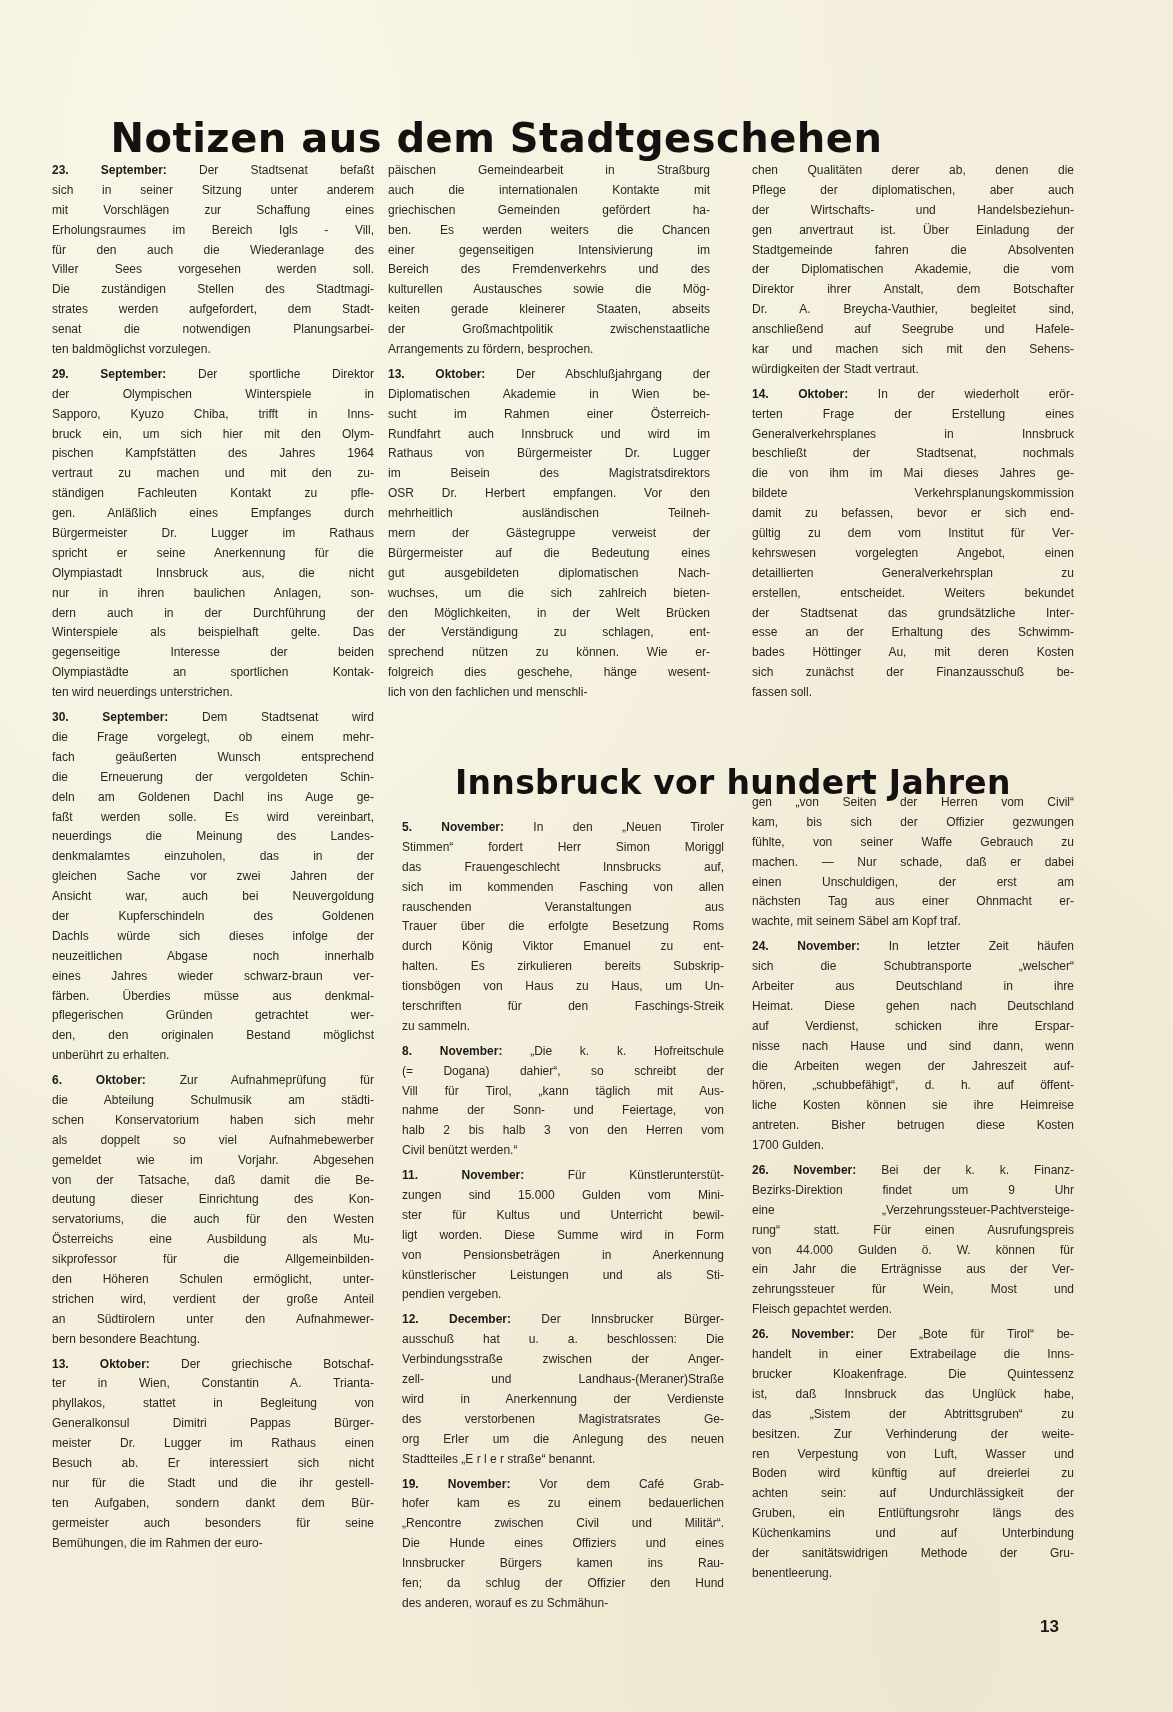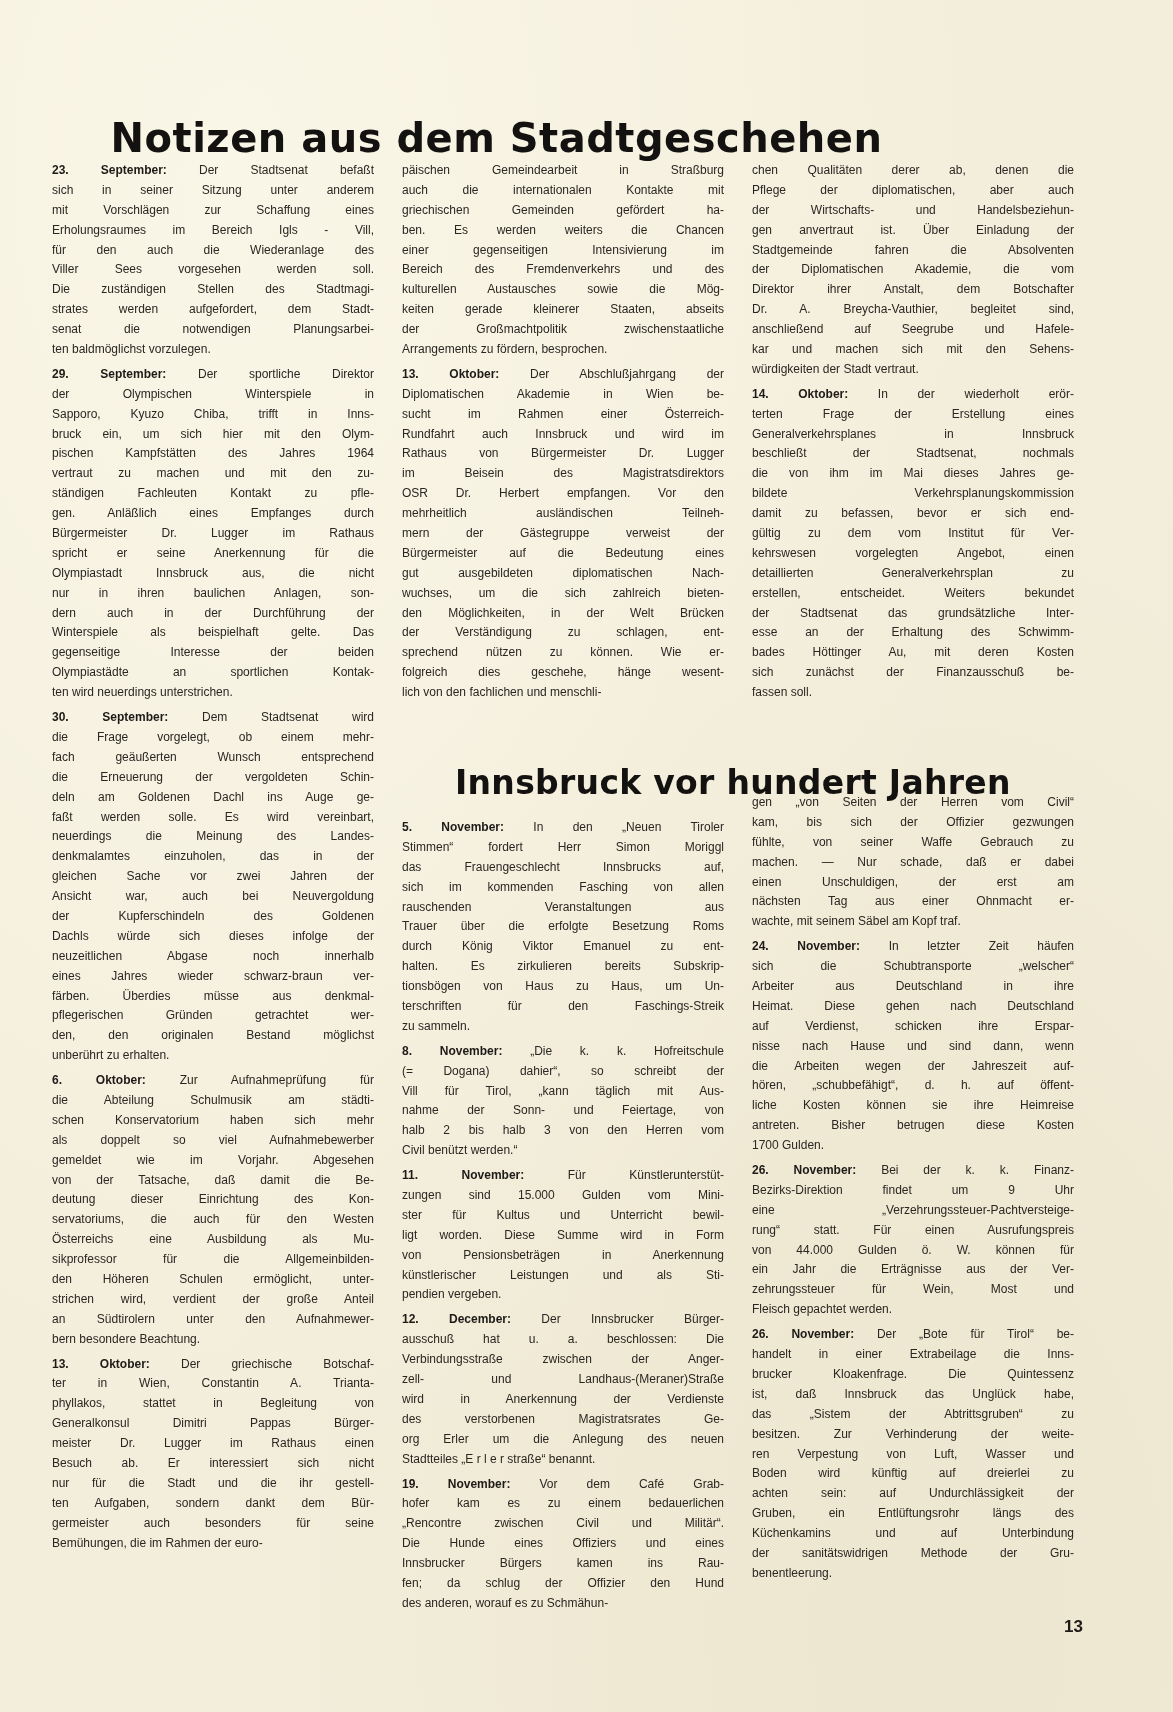--- a/index.html
+++ b/index.html
@@ -37,21 +37,21 @@
   .col .p { margin: 0 0 5px 0; }
   .col .l {
     display: block; white-space: nowrap; overflow: hidden;
     text-align: justify; text-align-last: justify;
     height: 19.9px;
   }
   .col .l.last { text-align-last: left; }
   .col b { color: #1d1a17; font-weight: bold; }
   .page-num {
     position: absolute; left: 1040px; top: 1617px;
-    font-size: 17px; font-weight: bold; color: #1d1a17; margin-left: 24px;
+    font-size: 17px; font-weight: bold; color: #1d1a17;
   }
 </style>
 </head>
 <body>
 
 <div class="page-bg"></div>
 
 <h1 class="title">Notizen aus dem Stadtgeschehen</h1>
 
 <div class="col" id="col1" style="left:52px; top:161px;">
@@ -128,21 +128,21 @@
       <span class="l">phyllakos, stattet in Begleitung von</span>
       <span class="l">Generalkonsul Dimitri Pappas Bürger-</span>
       <span class="l">meister Dr. Lugger im Rathaus einen</span>
       <span class="l">Besuch ab. Er interessiert sich nicht</span>
       <span class="l">nur für die Stadt und die ihr gestell-</span>
       <span class="l">ten Aufgaben, sondern dankt dem Bür-</span>
       <span class="l">germeister auch besonders für seine</span>
       <span class="l last">Bemühungen, die im Rahmen der euro-</span>
     </div>
   </div>
-<div class="col" id="col2_top" style="left:402px; top:161px;">
+<div class="col" id="col2_top" style="left:388px; top:161px;">
     <div class="p">
       <span class="l">päischen Gemeindearbeit in Straßburg</span>
       <span class="l">auch die internationalen Kontakte mit</span>
       <span class="l">griechischen Gemeinden gefördert ha-</span>
       <span class="l">ben. Es werden weiters die Chancen</span>
       <span class="l">einer gegenseitigen Intensivierung im</span>
       <span class="l">Bereich des Fremdenverkehrs und des</span>
       <span class="l">kulturellen Austausches sowie die Mög-</span>
       <span class="l">keiten gerade kleinerer Staaten, abseits</span>
       <span class="l">der Großmachtpolitik zwischenstaatliche</span>

